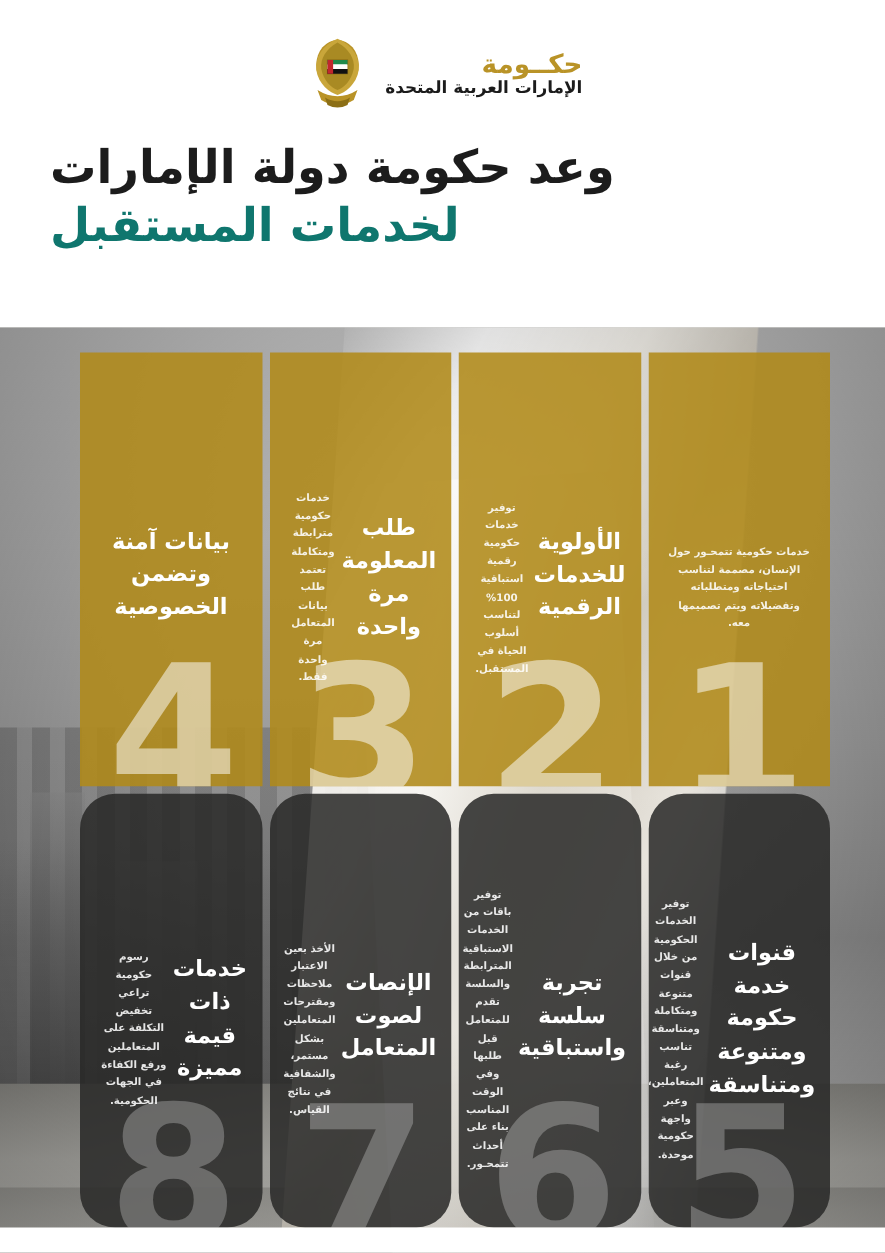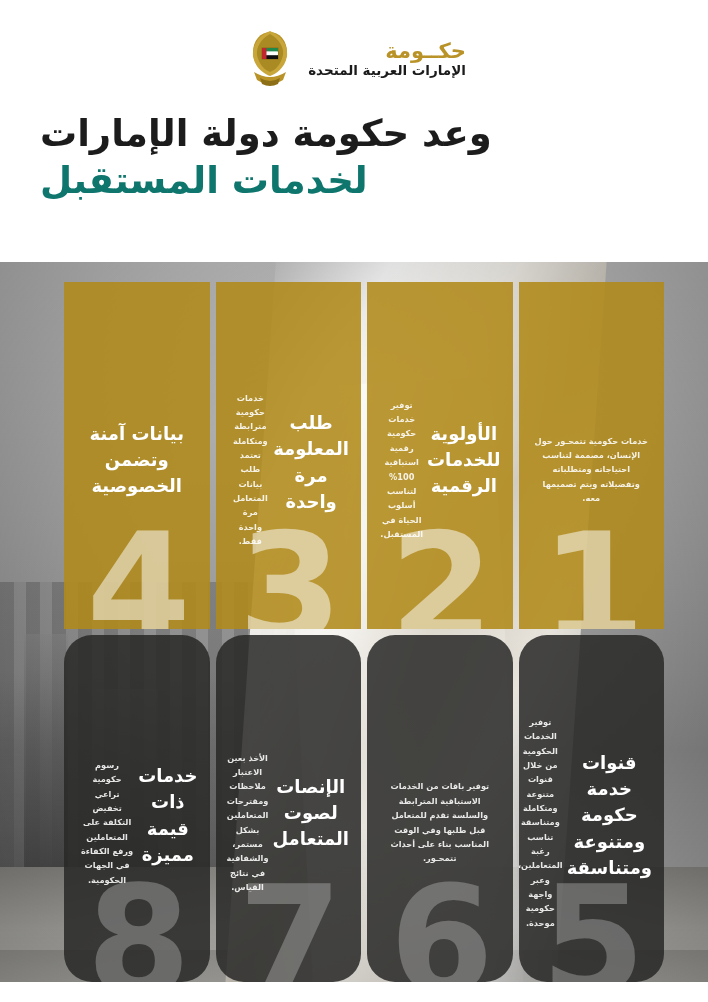--- a/index.html
+++ b/index.html
@@ -276,20 +276,21 @@
       <div class="card-num">4</div>
     </div>
 
     <div class="card dark">
       <div class="card-title">قنوات خدمة حكومة ومتنوعة ومتناسقة</div>
       <div class="card-desc">توفير الخدمات الحكومية من خلال قنوات متنوعة ومتكاملة ومتناسقة تناسب رغبة المتعاملين، وعبر واجهة حكومية موحدة.</div>
       <div class="card-num">5</div>
     </div>
 
     <div class="card dark">
+      <div class="card-title">تجربة سلسة واستباقية</div>
       <div class="card-desc">توفير باقات من الخدمات الاستباقية المترابطة والسلسة تقدم للمتعامل قبل طلبها وفي الوقت المناسب بناء على أحداث تتمحـور.</div>
       <div class="card-num">6</div>
     </div>
 
     <div class="card dark">
       <div class="card-title">الإنصات لصوت المتعامل</div>
       <div class="card-desc">الأخذ بعين الاعتبار ملاحظات ومقترحات المتعاملين بشكل مستمر، والشفافية في نتائج القياس.</div>
       <div class="card-num">7</div>
     </div>
 

